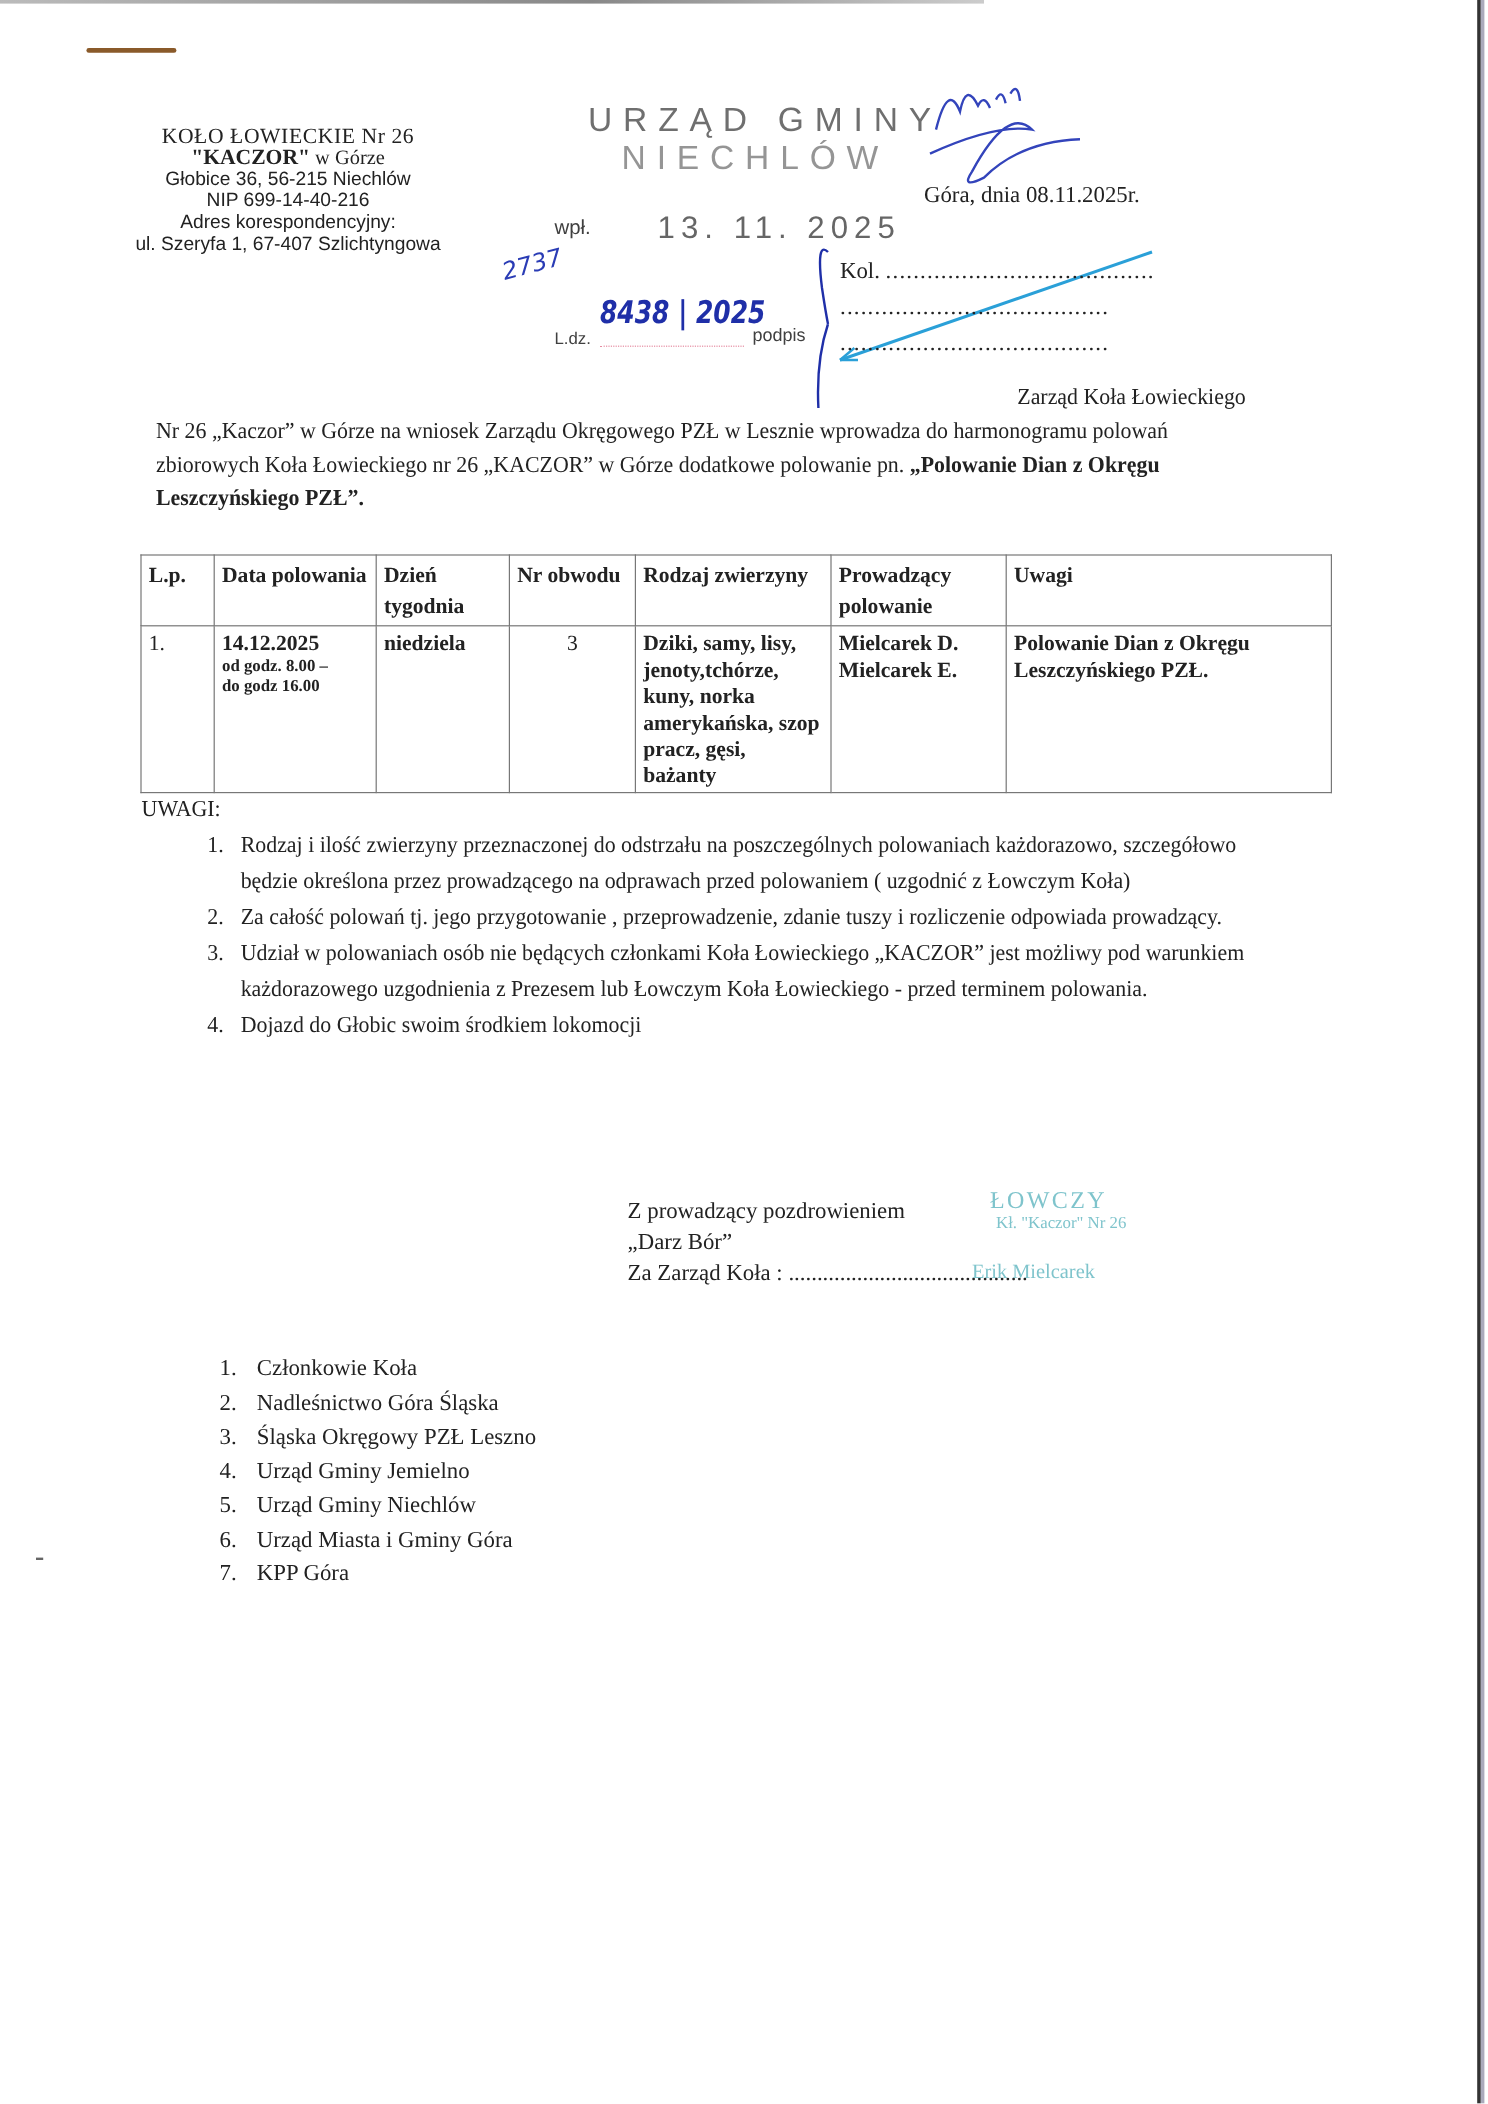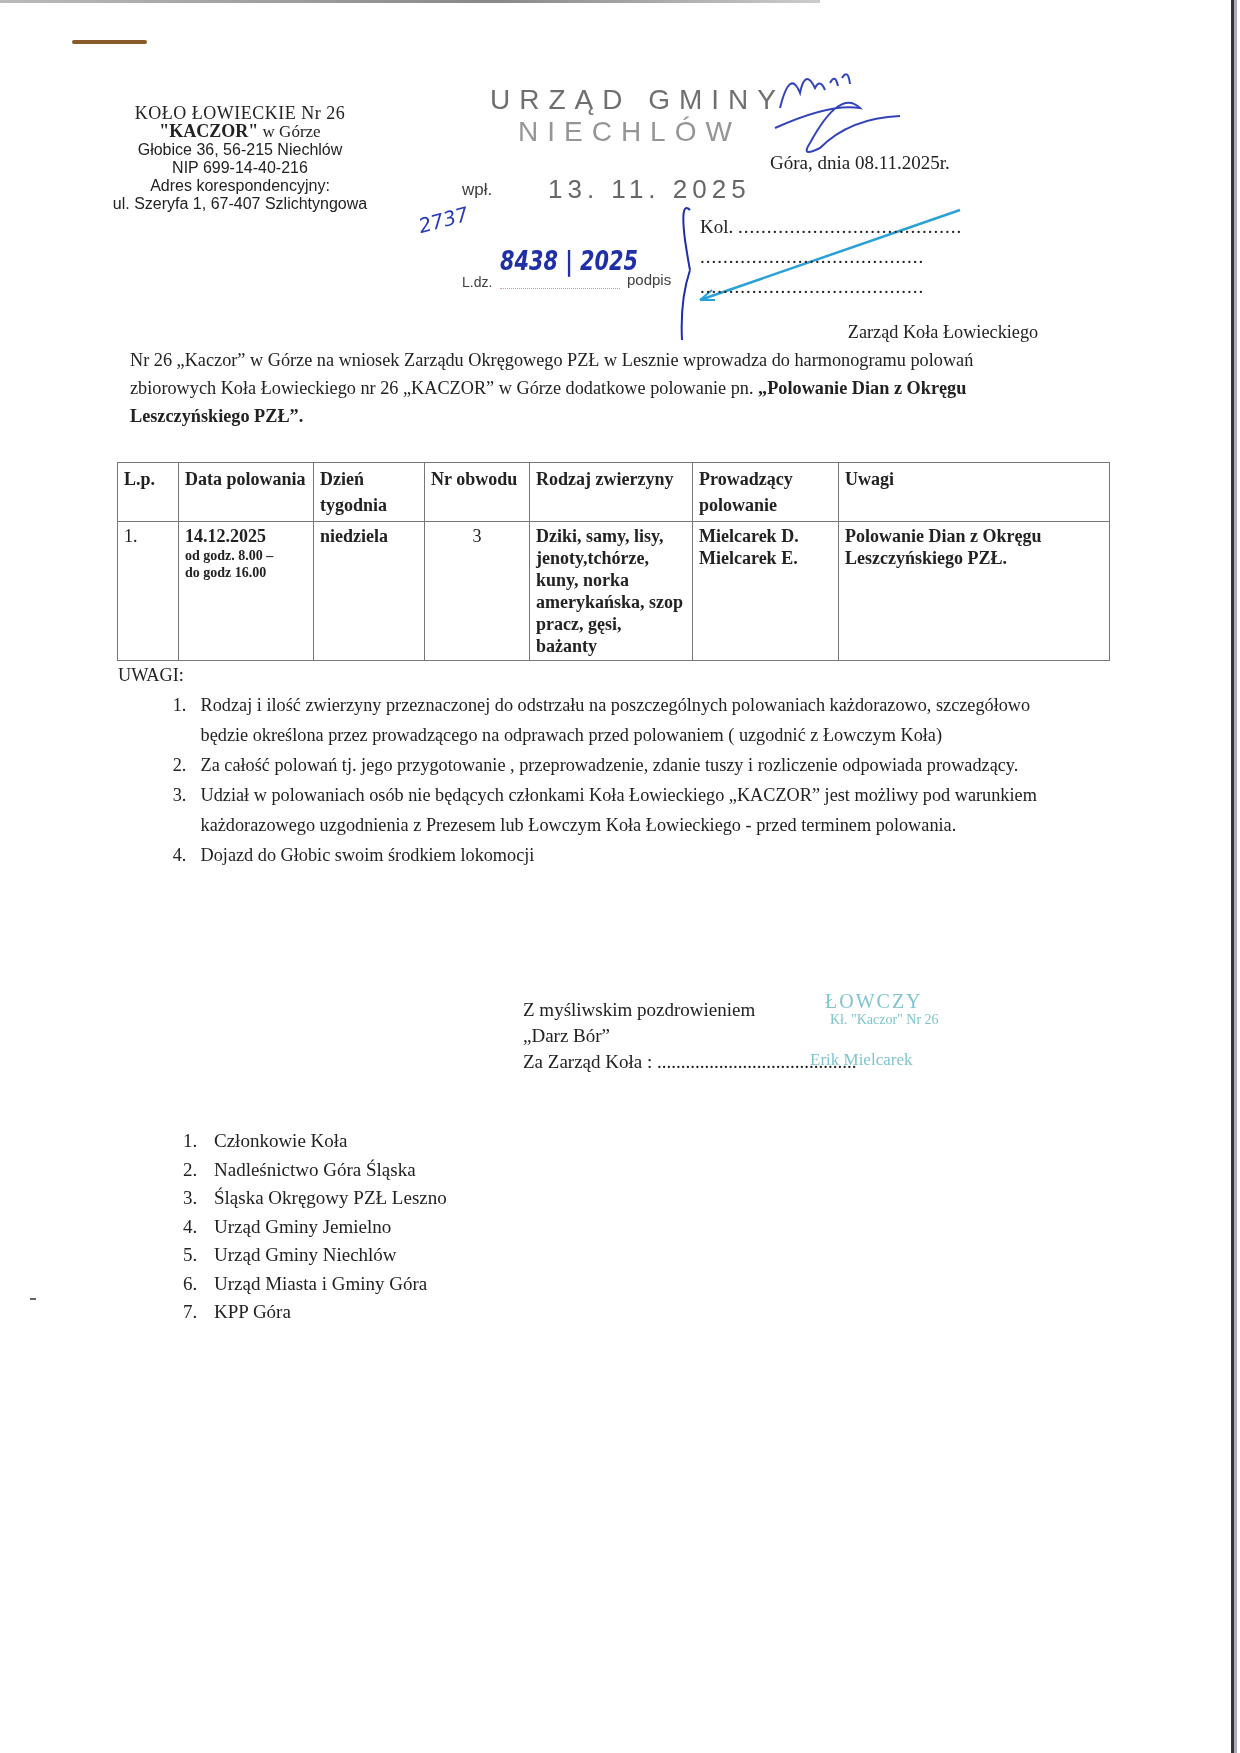--- a/index.html
+++ b/index.html
@@ -150,21 +150,21 @@
   <div>UWAGI:</div>
   <ol>
     <li>Rodzaj i ilość zwierzyny przeznaczonej do odstrzału na poszczególnych polowaniach każdorazowo, szczegółowo będzie określona przez prowadzącego na odprawach przed polowaniem ( uzgodnić z Łowczym Koła)</li>
     <li>Za całość polowań tj. jego przygotowanie , przeprowadzenie, zdanie tuszy i rozliczenie odpowiada prowadzący.</li>
     <li>Udział w polowaniach osób nie będących członkami Koła Łowieckiego „KACZOR” jest możliwy pod warunkiem każdorazowego uzgodnienia z Prezesem lub Łowczym Koła Łowieckiego - przed terminem polowania.</li>
     <li>Dojazd do Głobic  swoim środkiem lokomocji</li>
   </ol>
 </div>
 
 <div class="closing">
-  <div>Z myśliwskim pozdrowieniem</div>
+  <div>Z prowadzący pozdrowieniem</div>
   <div>„Darz Bór”</div>
   <div>Za Zarząd Koła : ..........................................</div>
 </div>
 <div class="stamp-lowczy sl-1">ŁOWCZY</div>
 <div class="stamp-lowczy sl-2">Kł. "Kaczor" Nr 26</div>
 <div class="stamp-lowczy sl-3">Erik Mielcarek</div>
 
 <div class="dist">
   <ol>
     <li>Członkowie Koła</li>

